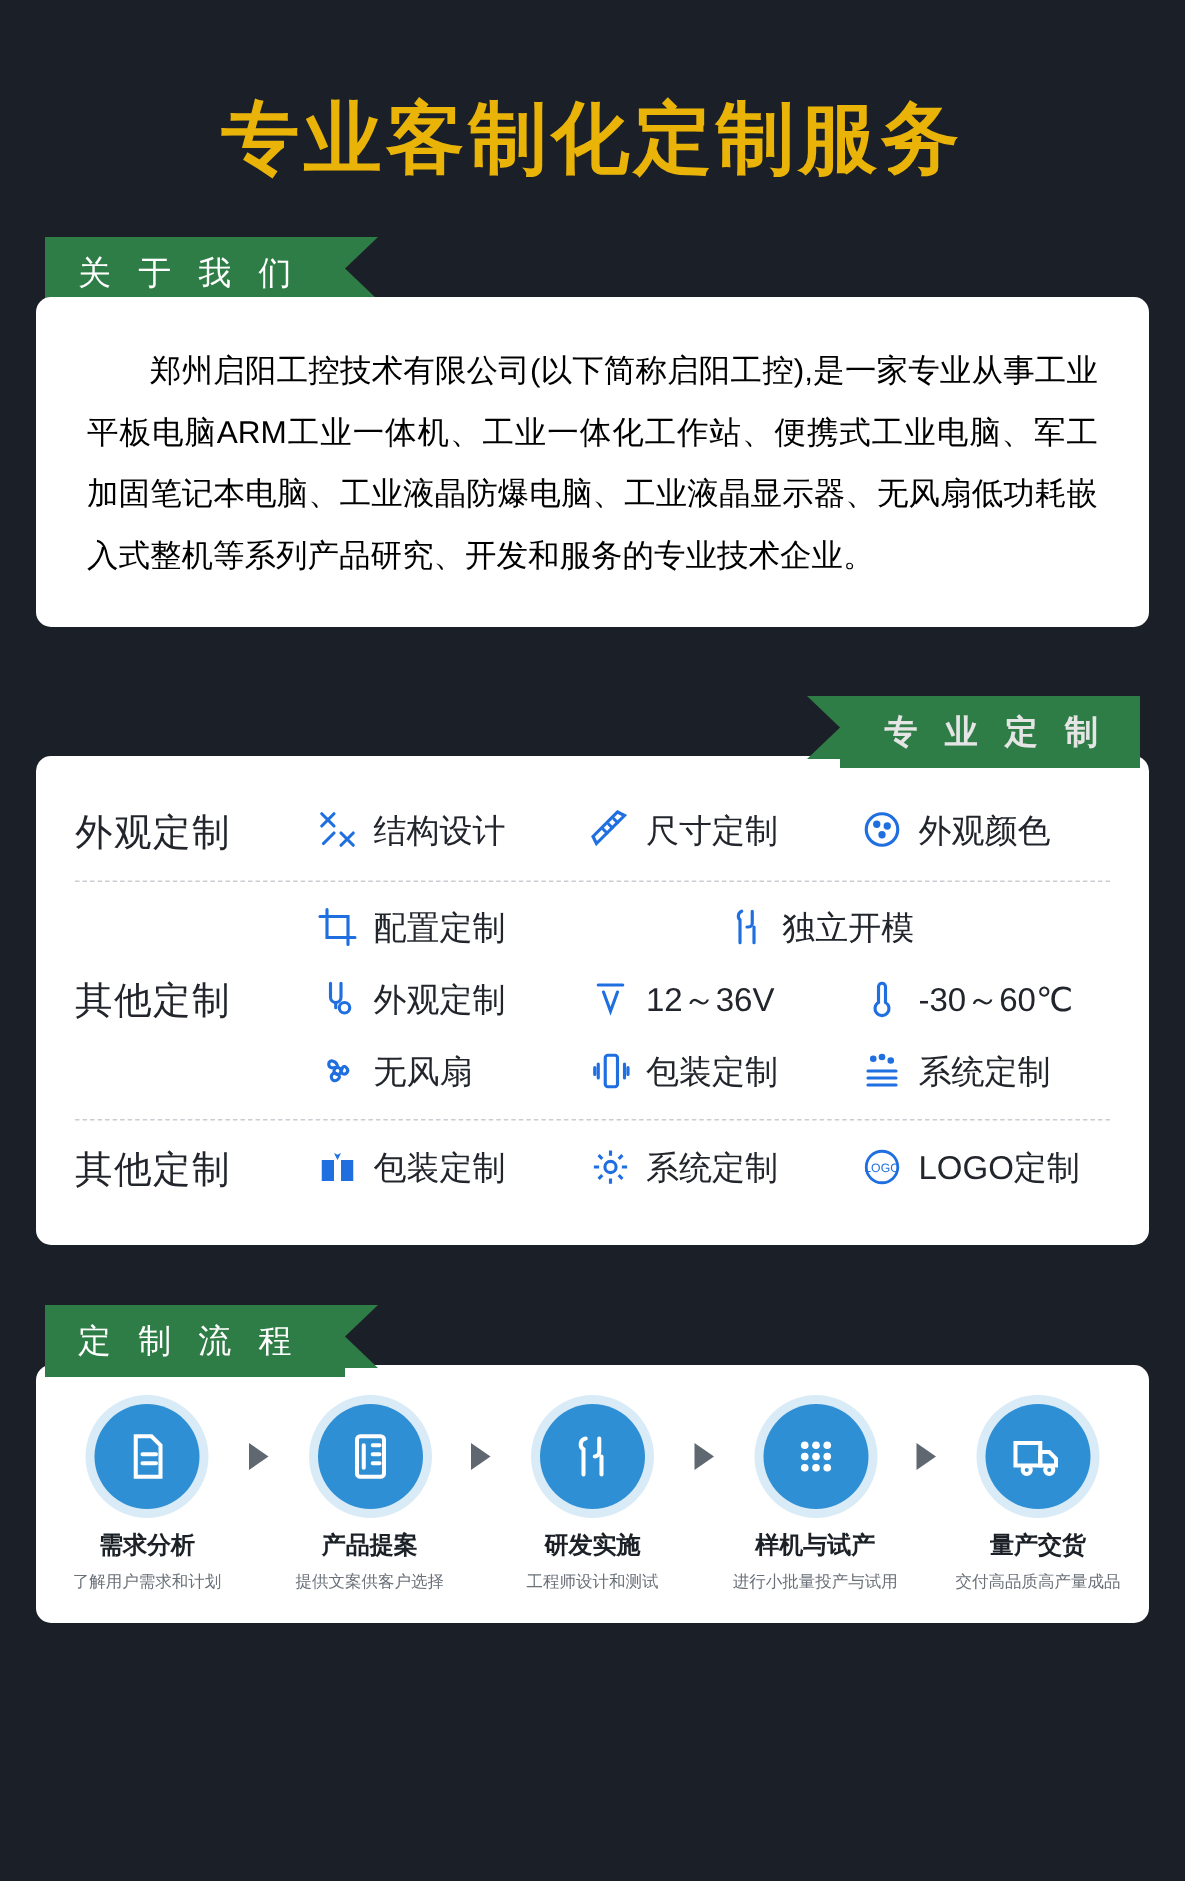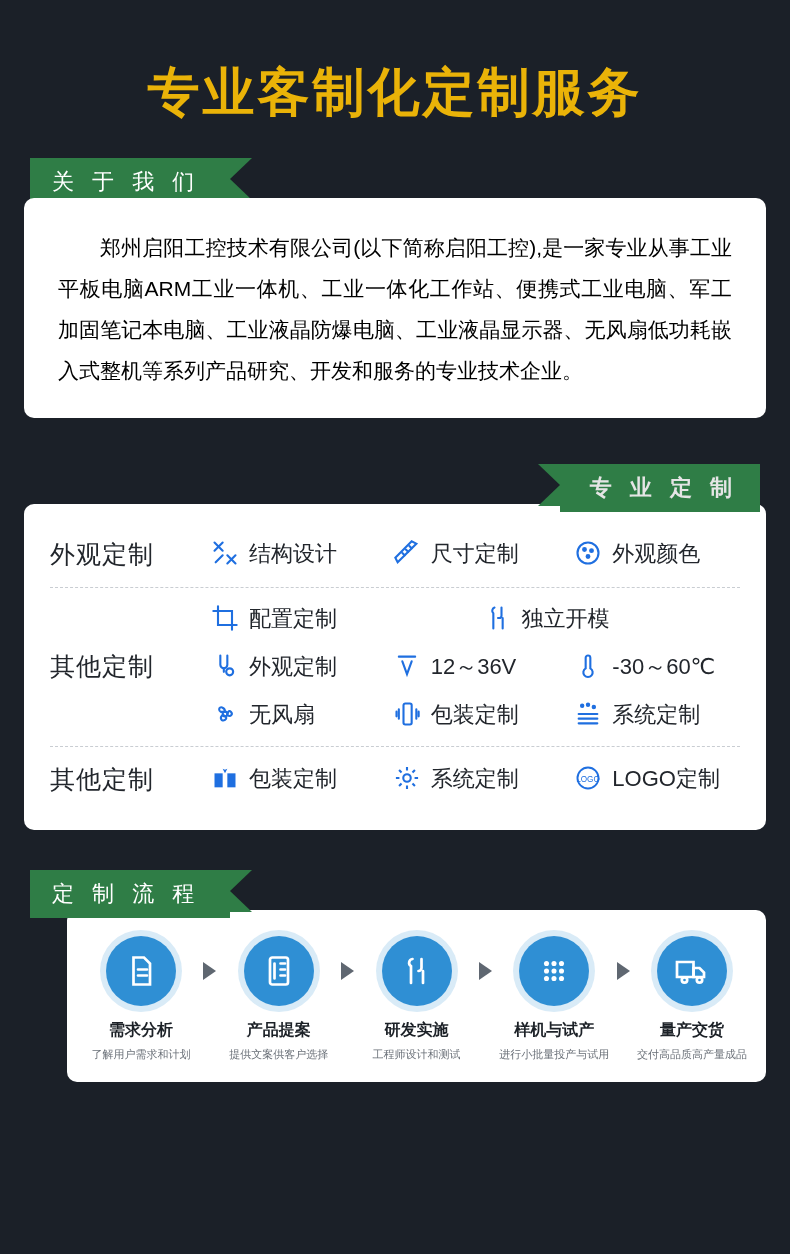--- a/index.html
+++ b/index.html
@@ -149,21 +149,20 @@
   
   .flow-wrap { margin-top: 40px; }
   .flow-card {
     background: #ffffff;
     border-radius: 10px;
     margin-top: -8px;
     padding: 26px 14px 20px 14px;
     display: flex;
     align-items: flex-start;
     justify-content: space-between;
-    margin-left: 43px;
   }
   .step {
     display: flex;
     flex-direction: column;
     align-items: center;
     width: 120px;
   }
   .circle {
     width: 70px;
     height: 70px;

